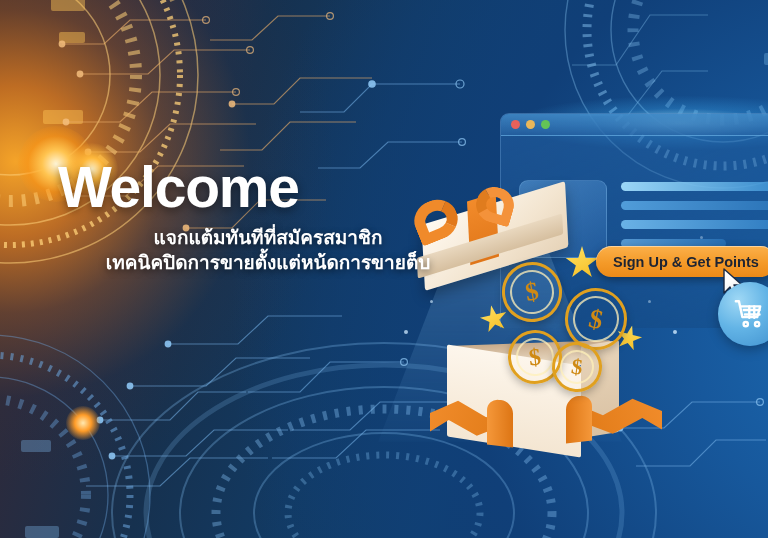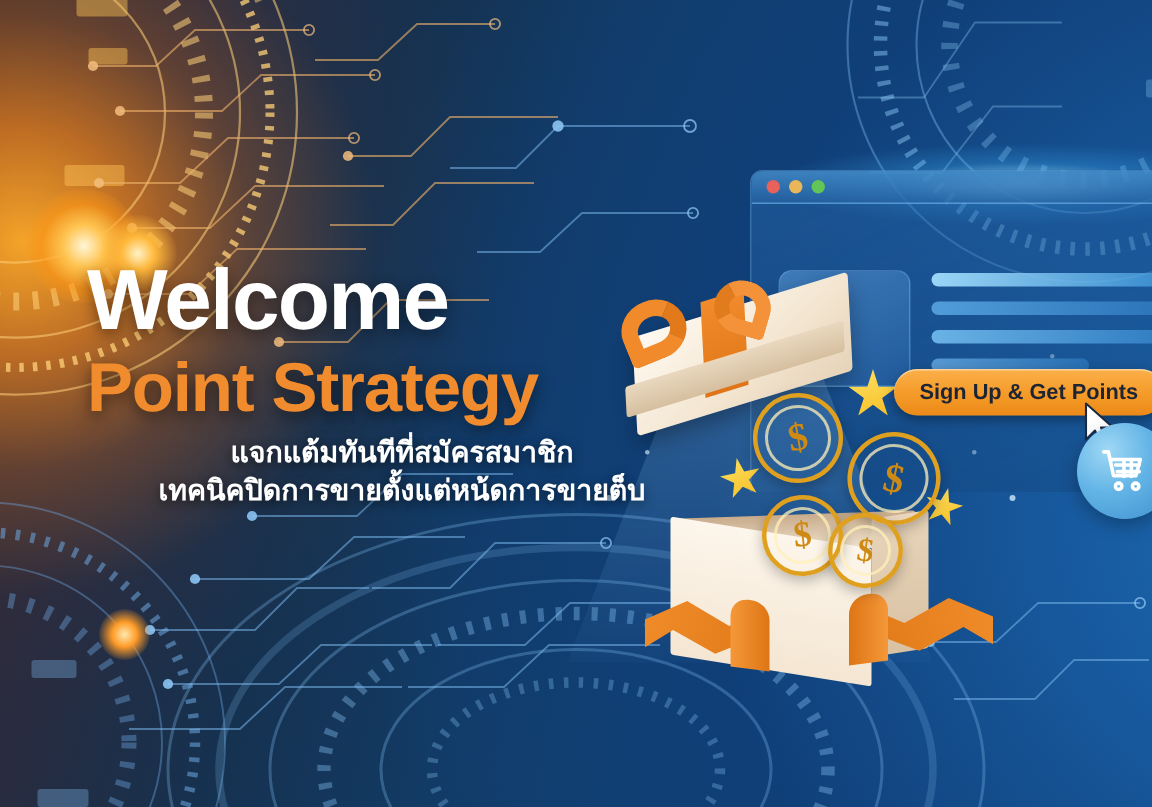--- a/index.html
+++ b/index.html
@@ -27,21 +27,21 @@
   .glow-b { position:absolute; left:66px; top:143px; width:52px; height:52px; border-radius:50%;
             background:radial-gradient(circle, #fff2c6 0%, #ffb93c 30%, rgba(255,140,10,0) 72%); }
   .glow-c { position:absolute; left:66px; top:406px; width:34px; height:34px; border-radius:50%;
             background:radial-gradient(circle, #ffe9b0 0%, #ff9c28 34%, rgba(255,120,0,0) 74%); }
   .glow-top { position:absolute; left:515px; top:96px; width:330px; height:54px;
               background:radial-gradient(ellipse at center, rgba(150,225,255,0.85) 0%, rgba(60,170,240,0.30) 38%, rgba(30,120,210,0) 72%); }
 
   .spark { position:absolute; border-radius:50%; background:#cfeaff; }
 
   
-  .copy { position:absolute; left:58px; top:172px; width:420px; }
+  .copy { position:absolute; left:58px; top:159px; width:420px; }
   .t-welcome {
     font-size:57px; font-weight:bold; color:#ffffff; letter-spacing:-1.2px;
     line-height:1.0; text-shadow:0 3px 10px rgba(0,0,0,0.45);
   }
   .t-point {
     margin-top:6px; font-size:46px; font-weight:bold; color:#f08c2e;
     letter-spacing:-0.8px; line-height:1.0; text-shadow:0 3px 10px rgba(0,0,0,0.5);
   }
   .t-sub { margin-top:9px; font-size:19px; font-weight:bold; color:#ffffff;
            line-height:1.32; text-shadow:0 2px 7px rgba(0,0,0,0.55);text-align:center; }
@@ -320,21 +320,20 @@
   <div class="star" style="left:480px;top:305px;width:28px;height:28px;transform:rotate(-12deg);"></div>
   <div class="star" style="left:616px;top:325px;width:26px;height:26px;transform:rotate(14deg);"></div>
 
   <div class="coin" style="left:502px;top:262px;width:60px;height:60px;font-size:26px;transform:rotate(-10deg);">$</div>
   <div class="coin" style="left:565px;top:288px;width:62px;height:62px;font-size:27px;transform:rotate(12deg);">$</div>
   <div class="coin" style="left:508px;top:330px;width:54px;height:54px;font-size:24px;transform:rotate(-6deg);">$</div>
   <div class="coin" style="left:552px;top:342px;width:50px;height:50px;font-size:22px;transform:rotate(8deg);">$</div>
 
   <div class="copy">
     <div class="t-welcome">Welcome</div>
-    <div class="t-point">Point Strategy</div>
     <div class="t-sub">แจกแต้มทันทีที่สมัครสมาชิก</div>
     <div class="t-sub" style="margin-top:0;">เทคนิคปิดการขายตั้งแต่หน้ดการขายต็บ</div>
   </div>
 
   <div class="cta">Sign Up &amp; Get Points</div>
 
   <svg class="cursor" viewBox="0 0 22 30">
     <path d="M2 1 L2 25 L8 19 L12 28 L16 26 L12 17 L20 17 Z" fill="#ffffff" stroke="#1b2a44" stroke-width="1.4" stroke-linejoin="round"></path>
   </svg>
 

